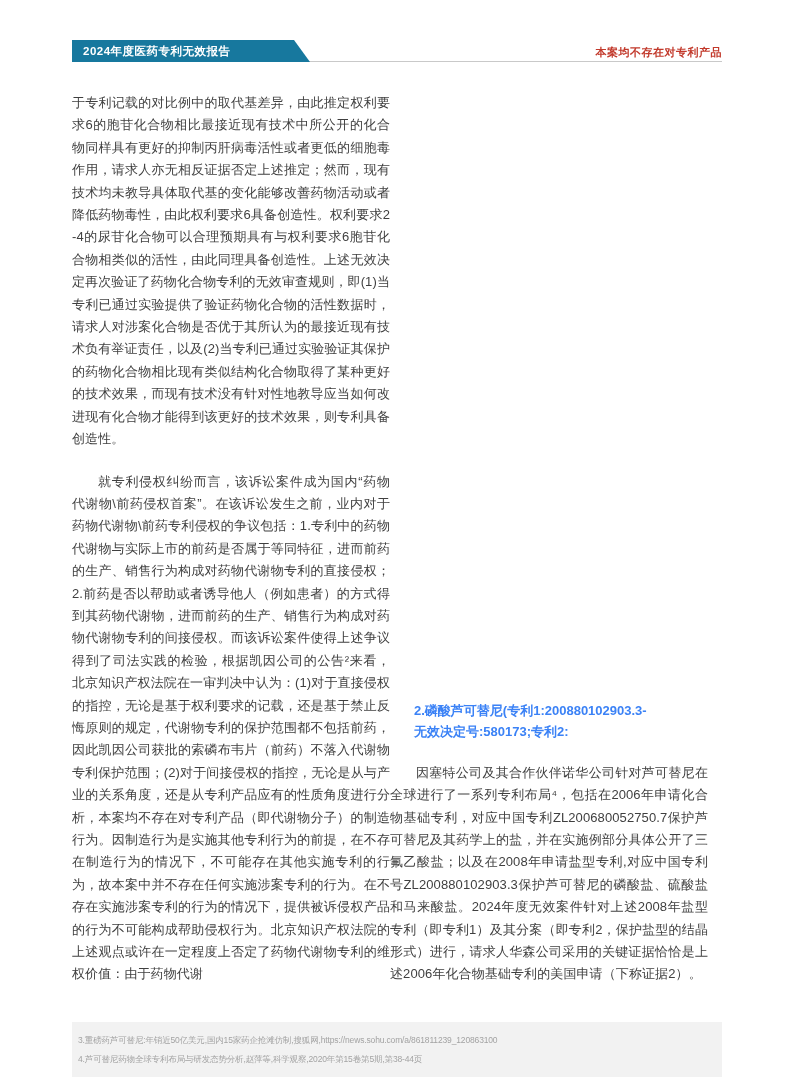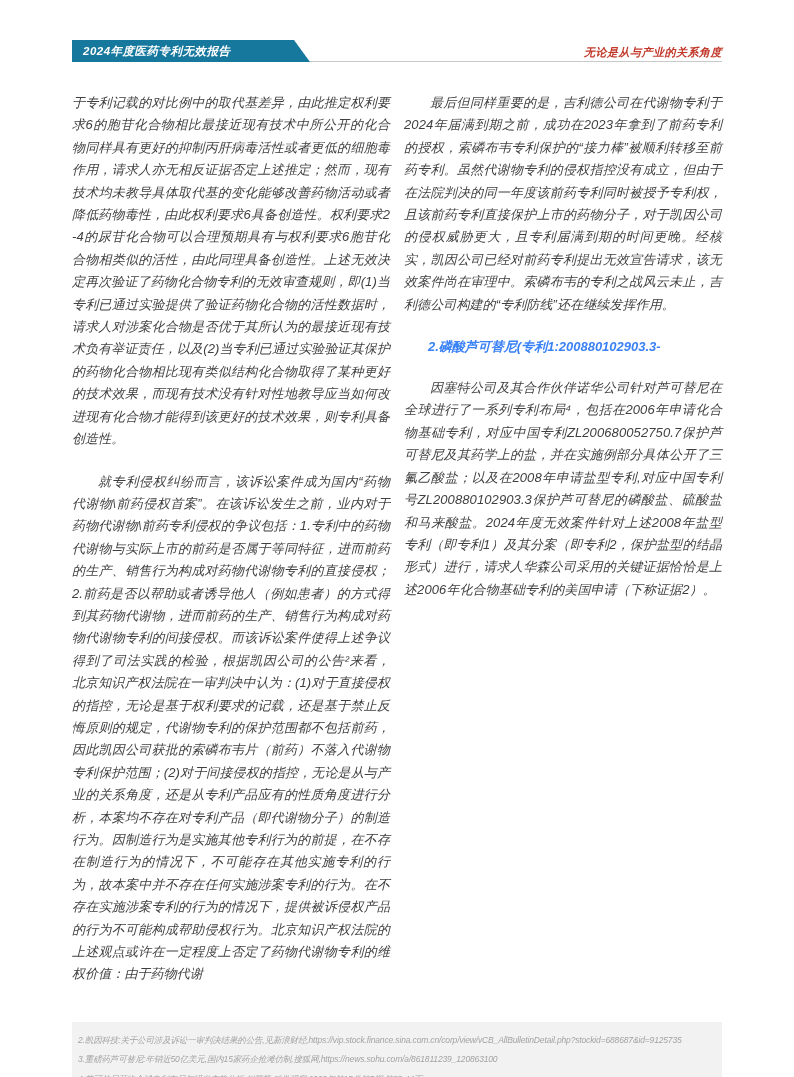--- a/index.html
+++ b/index.html
@@ -5,21 +5,21 @@
   html, body { margin: 0; padding: 0; }
   body {
     width: 794px;
     height: 1077px;
     background: #ffffff;
     font-family: "Liberation Sans", "DejaVu Sans", sans-serif;
     color: #3f3f3f;
     position: relative;
     overflow: hidden;
   }
-  .page { width: 794px; height: 828px; position: relative; font-style: italic; }
+  .page { width: 794px; height: 828px; position: relative; }
 
   
   .header { position: relative; height: 92px; }
   .header-rule {
     position: absolute; left: 72px; right: 72px; top: 61px;
     height: 1px; background: #c9c9c9;
   }
   .banner {
     position: absolute; left: 72px; top: 40px;
     width: 238px; height: 22px;
@@ -36,21 +36,21 @@
     position: absolute; right: 72px; top: 45px;
     color: #C2392B;
     font-size: 11px; font-weight: bold;
     letter-spacing: 0.5px;
   }
 
   
   .columns {
     display: flex;
     padding: 0 72px;
-    gap: 14px;
+    align-items: flex-end;
   }
   .col { width: 318px; }
   .para {
     margin: 0 0 20px 0;
     font-size: 13px;
     line-height: 22.4px;
     text-align: justify;
     letter-spacing: 0.1px;
     word-break: break-all;
   }
@@ -79,36 +79,35 @@
 </head>
 <body>
 
 <div class="page">
 
   <div class="header">
     <div class="header-rule"></div>
     <div class="banner">
       <span>2024年度医药专利无效报告</span>
     </div>
-    <div class="section-title">无论是从与产业的关系角度</div>
+    <div class="section-title">本案均不存在对专利产品</div>
   </div>
 
   <div class="columns">
     <div class="col">
       <p class="para">于专利记载的对比例中的取代基差异，由此推定权利要求6的胞苷化合物相比最接近现有技术中所公开的化合物同样具有更好的抑制丙肝病毒活性或者更低的细胞毒作用，请求人亦无相反证据否定上述推定；然而，现有技术均未教导具体取代基的变化能够改善药物活动或者降低药物毒性，由此权利要求6具备创造性。权利要求2-4的尿苷化合物可以合理预期具有与权利要求6胞苷化合物相类似的活性，由此同理具备创造性。上述无效决定再次验证了药物化合物专利的无效审查规则，即(1)当专利已通过实验提供了验证药物化合物的活性数据时，请求人对涉案化合物是否优于其所认为的最接近现有技术负有举证责任，以及(2)当专利已通过实验验证其保护的药物化合物相比现有类似结构化合物取得了某种更好的技术效果，而现有技术没有针对性地教导应当如何改进现有化合物才能得到该更好的技术效果，则专利具备创造性。</p>
       <p class="para indent">就专利侵权纠纷而言，该诉讼案件成为国内“药物代谢物\前药侵权首案”。在该诉讼发生之前，业内对于药物代谢物\前药专利侵权的争议包括：1.专利中的药物代谢物与实际上市的前药是否属于等同特征，进而前药的生产、销售行为构成对药物代谢物专利的直接侵权；2.前药是否以帮助或者诱导他人（例如患者）的方式得到其药物代谢物，进而前药的生产、销售行为构成对药物代谢物专利的间接侵权。而该诉讼案件使得上述争议得到了司法实践的检验，根据凯因公司的公告²来看，北京知识产权法院在一审判决中认为：(1)对于直接侵权的指控，无论是基于权利要求的记载，还是基于禁止反悔原则的规定，代谢物专利的保护范围都不包括前药，因此凯因公司获批的索磷布韦片（前药）不落入代谢物专利保护范围；(2)对于间接侵权的指控，无论是从与产业的关系角度，还是从专利产品应有的性质角度进行分析，本案均不存在对专利产品（即代谢物分子）的制造行为。因制造行为是实施其他专利行为的前提，在不存在制造行为的情况下，不可能存在其他实施专利的行为，故本案中并不存在任何实施涉案专利的行为。在不存在实施涉案专利的行为的情况下，提供被诉侵权产品的行为不可能构成帮助侵权行为。北京知识产权法院的上述观点或许在一定程度上否定了药物代谢物专利的维权价值：由于药物代谢</p>
     </div>
     <div class="col">
-      <p class="para indent">最后但同样重要的是，吉利德公司在代谢物专利于2024年届满到期之前，成功在2023年拿到了前药专利的授权，索磷布韦专利保护的“接力棒”被顺利转移至前药专利。虽然代谢物专利的侵权指控没有成立，但由于在法院判决的同一年度该前药专利同时被授予专利权，且该前药专利直接保护上市的药物分子，对于凯因公司的侵权威胁更大，且专利届满到期的时间更晚。经核实，凯因公司已经对前药专利提出无效宣告请求，该无效案件尚在审理中。索磷布韦的专利之战风云未止，吉利德公司构建的“专利防线”还在继续发挥作用。</p>
       <div class="case-heading">
         <div>2.磷酸芦可替尼(专利1:200880102903.3-</div>
+        <div>无效决定号:580173;专利2:</div>
       </div>
       <p class="para indent">因塞特公司及其合作伙伴诺华公司针对芦可替尼在全球进行了一系列专利布局⁴，包括在2006年申请化合物基础专利，对应中国专利ZL200680052750.7保护芦可替尼及其药学上的盐，并在实施例部分具体公开了三氟乙酸盐；以及在2008年申请盐型专利,对应中国专利号ZL200880102903.3保护芦可替尼的磷酸盐、硫酸盐和马来酸盐。2024年度无效案件针对上述2008年盐型专利（即专利1）及其分案（即专利2，保护盐型的结晶形式）进行，请求人华森公司采用的关键证据恰恰是上述2006年化合物基础专利的美国申请（下称证据2）。</p>
     </div>
   </div>
 
   <div class="footnotes">
-    <div class="fn">2.凯因科技:关于公司涉及诉讼一审判决结果的公告,见新浪财经,https://vip.stock.finance.sina.com.cn/corp/view/vCB_AllBulletinDetail.php?stockid=688687&amp;id=9125735</div>
     <div class="fn">3.重磅药芦可替尼:年销近50亿美元,国内15家药企抢滩仿制,搜狐网,https://news.sohu.com/a/861811239_120863100</div>
     <div class="fn">4.芦可替尼药物全球专利布局与研发态势分析,赵萍等,科学观察,2020年第15卷第5期,第38-44页</div>
   </div>
 
 </div>
 
 </body></html>

